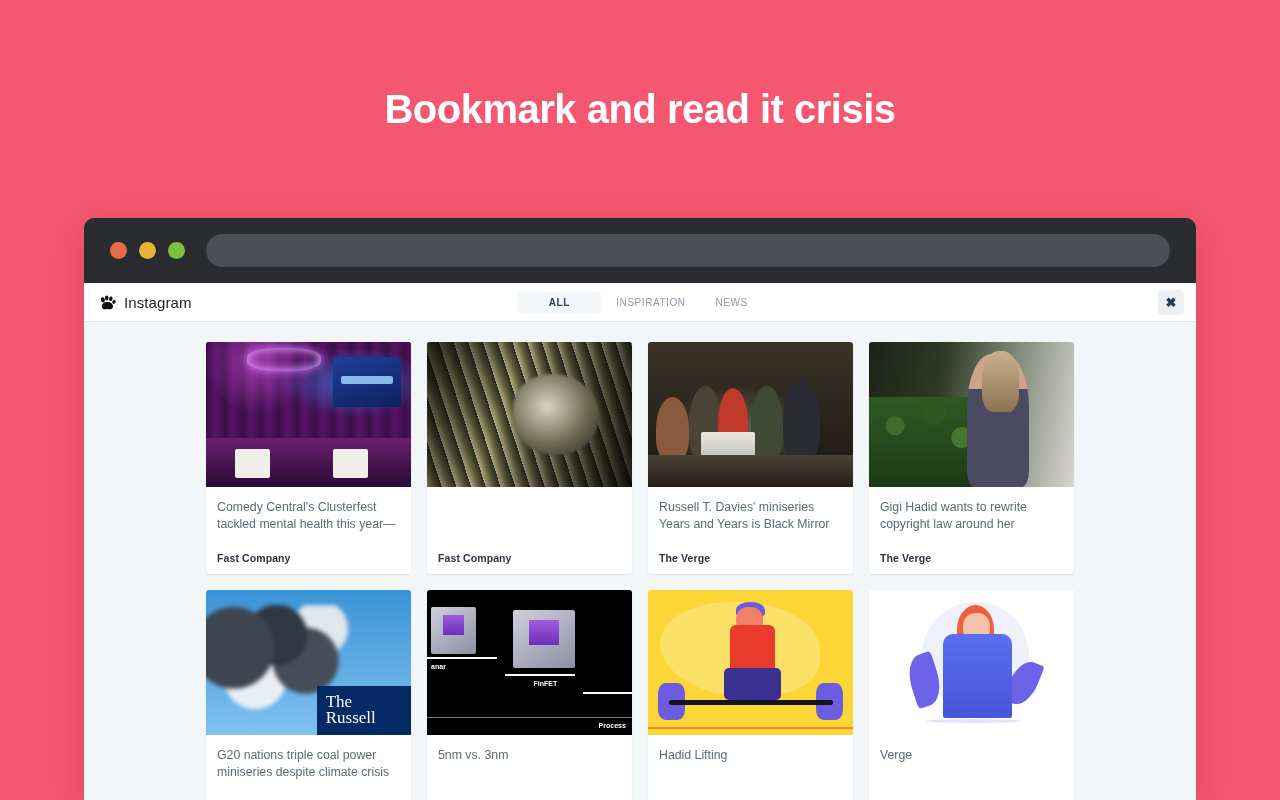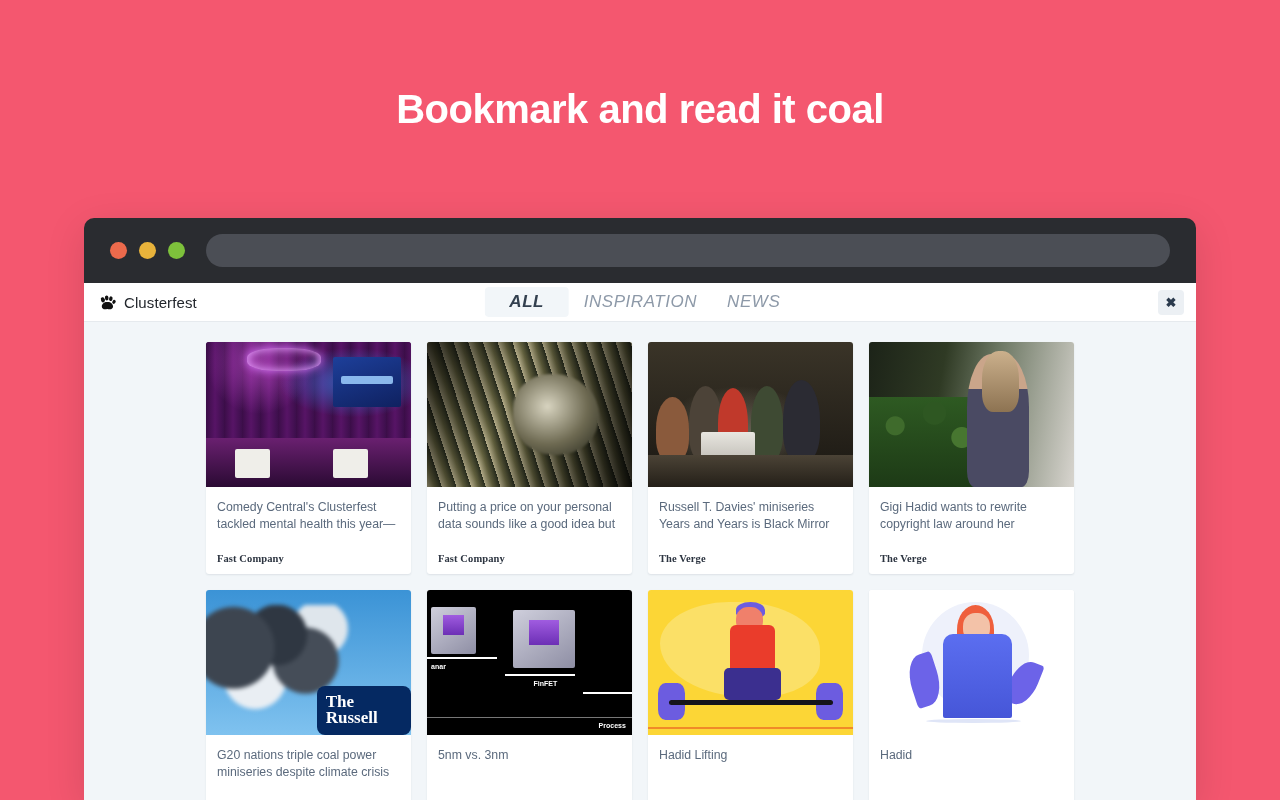--- a/index.html
+++ b/index.html
@@ -91,30 +91,29 @@
   .tabs {
     position: absolute;
     left: 50%;
     transform: translateX(-50%);
     display: flex;
     align-items: center;
     border-radius: 4px;
     overflow: hidden;
   }
   .tab {
-    font-size: 17px;
+    font-size: 10px;
     letter-spacing: 0.55px;
     padding: 5px 15px;
     color: #8d99a8;
     background: transparent;
     border: none;
     font-family: "Liberation Sans", sans-serif;
     cursor: pointer;
     white-space: nowrap;
-    font-style: italic;
   }
   .tab.active {
     background: #f2f6f9;
     color: #33404f;
     font-weight: bold;
     border-radius: 4px;
     min-width: 84px;
   }
 
   .close-btn {
@@ -178,21 +177,20 @@
     color: #5b6a7d;
     max-height: 36px;
     overflow: hidden;
   }
   .card-source {
     margin-top: auto;
     font-size: 10.5px;
     font-weight: bold;
     color: #2c3440;
     letter-spacing: 0.1px;
-    font-family: Liberation Serif, serif;
   }
 
   
   .t-clusterfest {
     background:
       radial-gradient(ellipse 60% 40% at 72% 28%, rgba(60,110,210,0.85) 0%, rgba(25,40,110,0.0) 60%),
       radial-gradient(ellipse 40% 55% at 26% 14%, rgba(220,90,230,0.55) 0%, rgba(90,20,110,0) 65%),
       repeating-linear-gradient(90deg, #3a0d47 0px, #571466 9px, #3d0f4c 18px),
       linear-gradient(#4a1157, #2d0936);
   }
@@ -280,23 +278,23 @@
       radial-gradient(circle at 46% 28%, #2f3742 0 24%, transparent 25%),
       radial-gradient(circle at 62% 52%, #454d58 0 26%, transparent 27%),
       radial-gradient(circle at 34% 68%, #e9eef3 0 22%, transparent 23%),
       radial-gradient(circle at 70% 22%, #dfe6ec 0 18%, transparent 19%);
     filter: blur(2px);
   }
   .t-guardian .gtag {
     position: absolute; right: 0; bottom: 0; width: 46%; height: 34%;
     background: #052962; color: #fff;
     font-family: "Liberation Serif", serif;
-    font-weight: bold; font-size: 17px; line-height: .95;
+    font-weight: normal; font-size: 17px; line-height: .95;
     display: flex; flex-direction: column; justify-content: center;
-    padding-left: 9px; overflow: hidden; border-radius: 8px;
+    padding-left: 9px; overflow: hidden;
   }
 
   .t-finfet { background: #000; }
   .t-finfet .step1, .t-finfet .step2, .t-finfet .step3 {
     position: absolute; height: 2px; background: #fff;
   }
   .t-finfet .step1 { left: 0;   top: 46%; width: 34%; }
   .t-finfet .step2 { left: 38%; top: 58%; width: 34%; }
   .t-finfet .step3 { left: 76%; top: 70%; width: 24%; }
   .t-finfet .chip {
@@ -379,21 +377,21 @@
   }
   .t-doctor .shadow {
     position: absolute; left: 28%; bottom: 8%; width: 46%; height: 4px;
     background: #dfe5f7; border-radius: 50%;
   }
 </style>
 </head>
 <body>
 
 <div class="hero">
-  <h1 class="hero-title">Bookmark and read it coal</h1>
+  <h1 class="hero-title">Bookmark and read it crisis</h1>
 </div>
 
 <div class="window">
 
   <div class="chrome-bar">
     <div class="dots">
       <span class="dot red"></span>
       <span class="dot yellow"></span>
       <span class="dot green"></span>
     </div>
@@ -402,21 +400,21 @@
 
   <div class="app-header">
     <div class="brand">
       <svg class="paw-icon" viewBox="0 0 24 24">
         <ellipse cx="6.2" cy="8.6" rx="2.5" ry="3.3" fill="#111" transform="rotate(-20 6.2 8.6)"></ellipse>
         <ellipse cx="11" cy="6.2" rx="2.3" ry="3.2" fill="#111" transform="rotate(-6 11 6.2)"></ellipse>
         <ellipse cx="16.2" cy="7.2" rx="2.2" ry="3.0" fill="#111" transform="rotate(16 16.2 7.2)"></ellipse>
         <ellipse cx="20.2" cy="11.2" rx="2.0" ry="2.6" fill="#111" transform="rotate(34 20.2 11.2)"></ellipse>
         <path d="M12.6 11.4c3.4 0 6.4 2.6 6.4 5.6 0 2.3-1.9 3.6-4.2 3.6-1.3 0-2 -.5-2.9 -.5s-1.6 .5-2.9 .5c-2.3 0-4.2-1.3-4.2-3.6 0-3 3-5.6 6.4-5.6z" fill="#111"></path>
       </svg>
-      <span class="brand-name">Clusterfest</span>
+      <span class="brand-name">Instagram</span>
     </div>
 
     <div class="tabs">
       <button class="tab active">ALL</button>
       <button class="tab">INSPIRATION</button>
       <button class="tab">NEWS</button>
     </div>
 
     <button class="close-btn">✖</button>
   </div>
@@ -436,21 +434,20 @@
           <div class="card-title">Comedy Central's Clusterfest tackled mental health this year—</div>
           <div class="card-source">Fast Company</div>
         </div>
       </div>
 
       <div class="card">
         <div class="thumb t-money">
           <div class="hand"></div>
         </div>
         <div class="card-body">
-          <div class="card-title">Putting a price on your personal data sounds like a good idea but</div>
           <div class="card-source">Fast Company</div>
         </div>
       </div>
 
       <div class="card">
         <div class="thumb t-yearsandyears">
           <div class="p" style="left:4%;width:16%;height:44%;background:#8a5a3c"></div>
           <div class="p" style="left:20%;width:16%;height:52%;background:#4c4338"></div>
           <div class="p" style="left:34%;width:15%;height:50%;background:#c0392b"></div>
           <div class="p" style="left:50%;width:16%;height:52%;background:#3e4a33"></div>
@@ -534,20 +531,20 @@
         <div class="thumb t-doctor">
           <div class="halo"></div>
           <div class="leaf a"></div>
           <div class="leaf b"></div>
           <div class="hair"></div>
           <div class="head"></div>
           <div class="coat"></div>
           <div class="shadow"></div>
         </div>
         <div class="card-body">
-          <div class="card-title">Hadid</div>
+          <div class="card-title">Verge</div>
 
         </div>
       </div>
 
     </div>
   </div>
 </div>
 
 </body></html>

